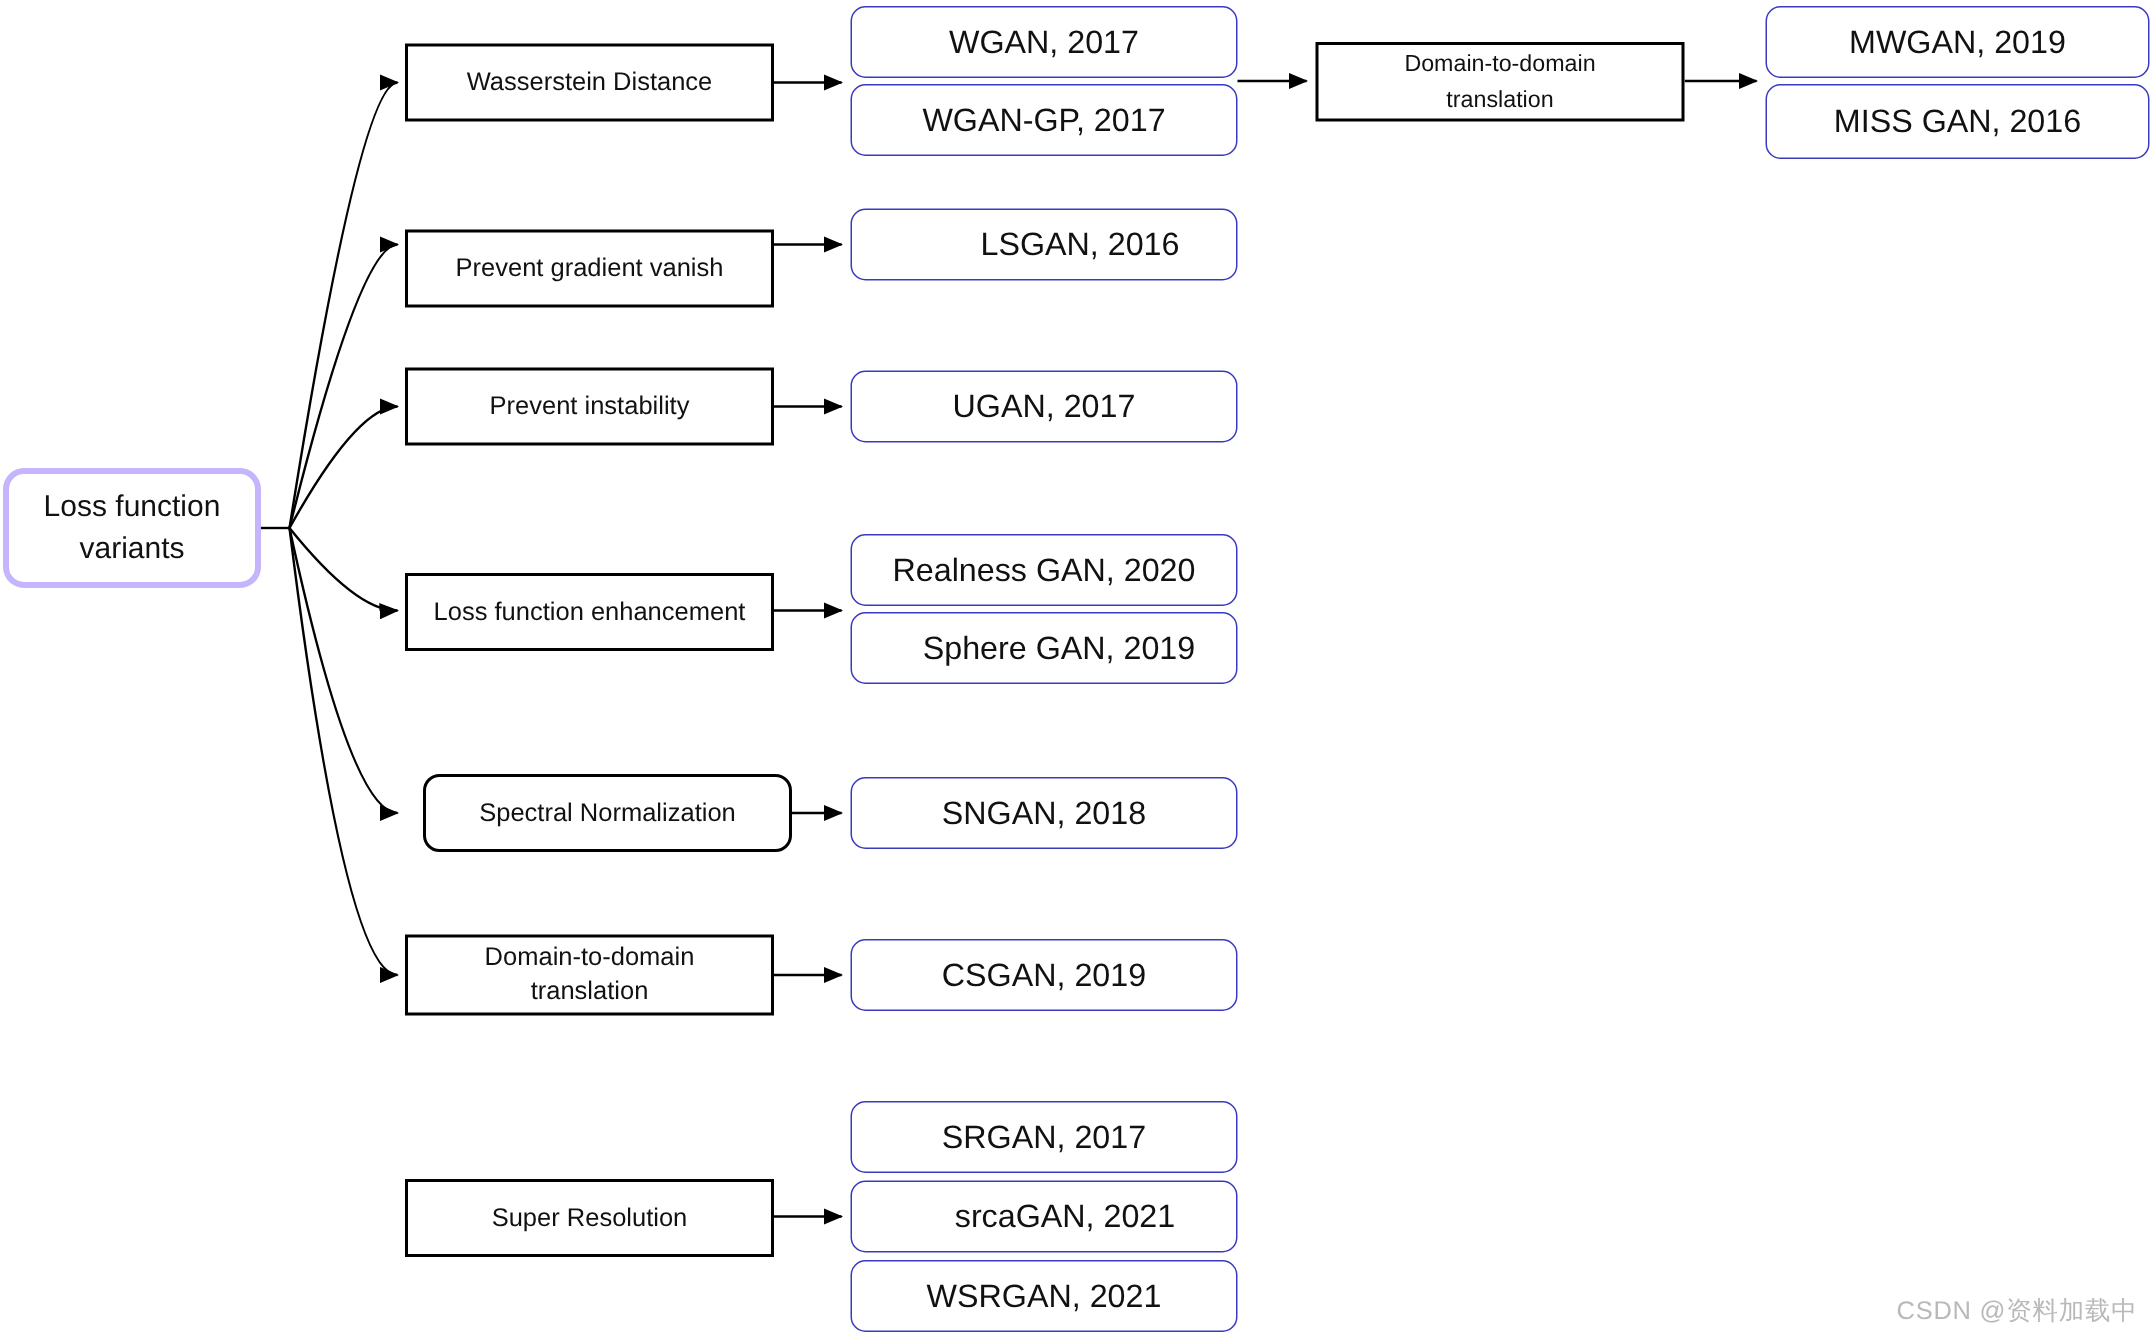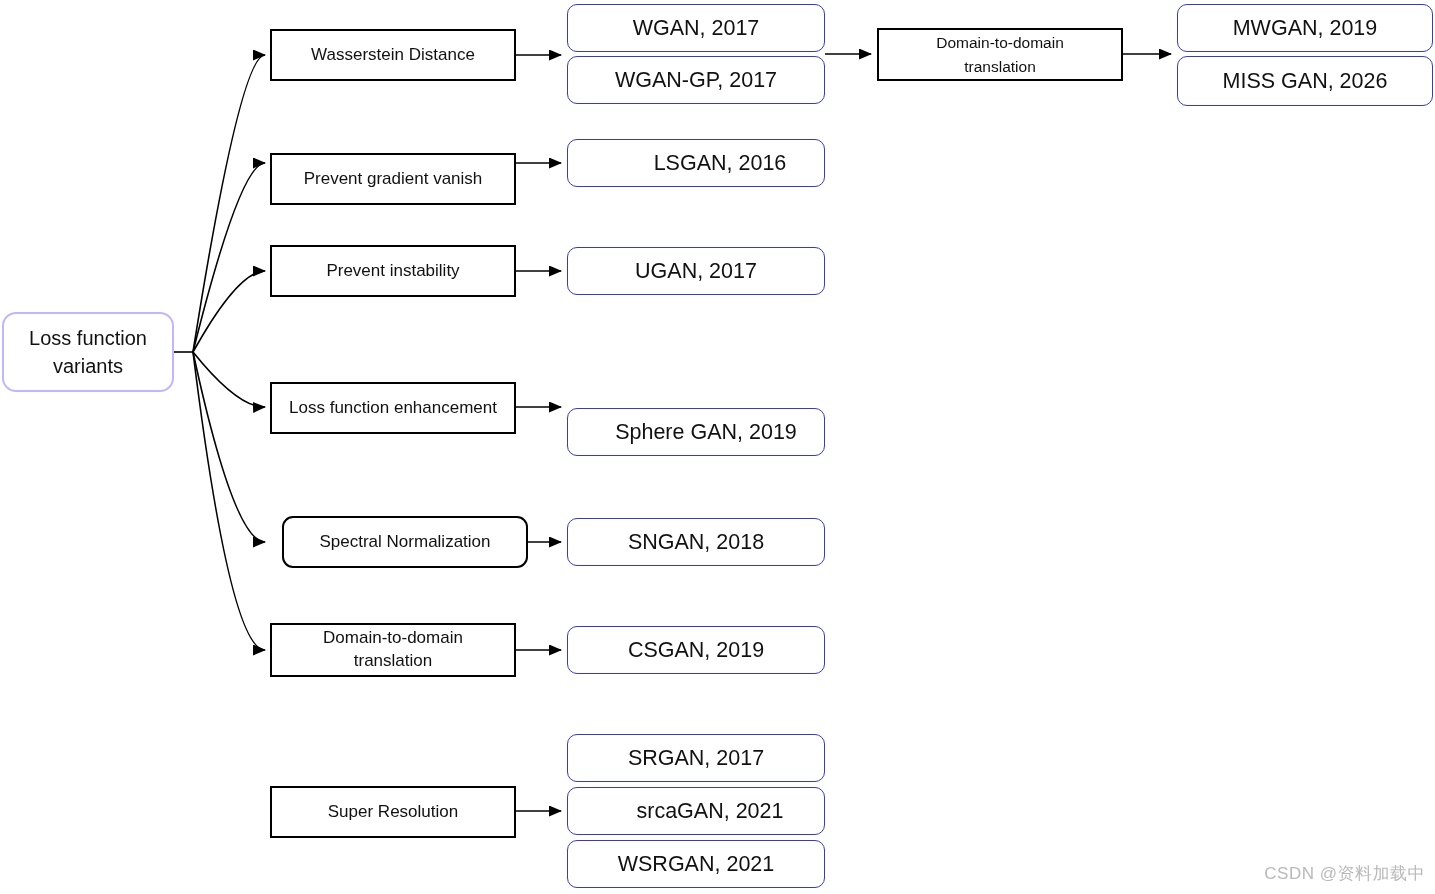--- a/index.html
+++ b/index.html
@@ -7,21 +7,21 @@
     position:relative;width:1435px;height:894px;background:#ffffff;
     font-family:"Liberation Sans",sans-serif;color:#111111;overflow:hidden;
   }
   .edges{position:absolute;left:0;top:0;width:1435px;height:894px;}
   .node{
     position:absolute;display:flex;align-items:center;justify-content:center;
     text-align:center;background:#ffffff;box-sizing:border-box;
   }
   .cat{width:246px;height:52px;border:2px solid #000000;font-size:17px;line-height:1.35;}
   .leaf{width:258px;height:48px;border:1.7px solid #3a3ac0;border-radius:10px;font-size:21.5px;}
-  .root{width:172px;height:80px;border:2px solid #c4b5fd;border-radius:14px;font-size:20px;line-height:1.4;}
+  .root{width:172px;height:80px;border:4px solid #c4b5fd;border-radius:14px;font-size:20px;line-height:1.4;}
   .small{font-size:15.5px;line-height:1.5;}
   .lbl{display:inline-block;}
   .watermark{
     position:absolute;top:862px;right:10px;font-size:17px;color:#b9b9b9;
     letter-spacing:0.5px;
   }
 </style>
 </head>
 <body>
 
@@ -86,20 +86,23 @@
   </div>
   <div class="node leaf" style="left:567px;top:56px;">
     <span class="lbl">WGAN-GP, 2017</span>
   </div>
   <div class="node leaf" style="left:567px;top:139px;padding-left:48px;">
     <span class="lbl">LSGAN, 2016</span>
   </div>
   <div class="node leaf" style="left:567px;top:247px;">
     <span class="lbl">UGAN, 2017</span>
   </div>
+  <div class="node leaf" style="left:567px;top:356px;">
+    <span class="lbl">Realness GAN, 2020</span>
+  </div>
   <div class="node leaf" style="left:567px;top:408px;padding-left:20px;">
     <span class="lbl">Sphere GAN, 2019</span>
   </div>
   <div class="node leaf" style="left:567px;top:518px;">
     <span class="lbl">SNGAN, 2018</span>
   </div>
   <div class="node leaf" style="left:567px;top:626px;">
     <span class="lbl">CSGAN, 2019</span>
   </div>
   <div class="node leaf" style="left:567px;top:734px;">
@@ -112,18 +115,18 @@
     <span class="lbl">WSRGAN, 2021</span>
   </div>
 
   <div class="node cat small" style="left:877px;top:28px;height:53px;">
     <span class="lbl" style="width:165px;">Domain-to-domain translation</span>
   </div>
   <div class="node leaf" style="left:1177px;top:4px;width:256px;">
     <span class="lbl">MWGAN, 2019</span>
   </div>
   <div class="node leaf" style="left:1177px;top:56px;width:256px;height:50px;">
-    <span class="lbl">MISS GAN, 2026</span>
+    <span class="lbl">MISS GAN, 2016</span>
   </div>
 
   <div class="watermark">CSDN @资料加载中</div>
 
 </div>
 
 </body></html>

